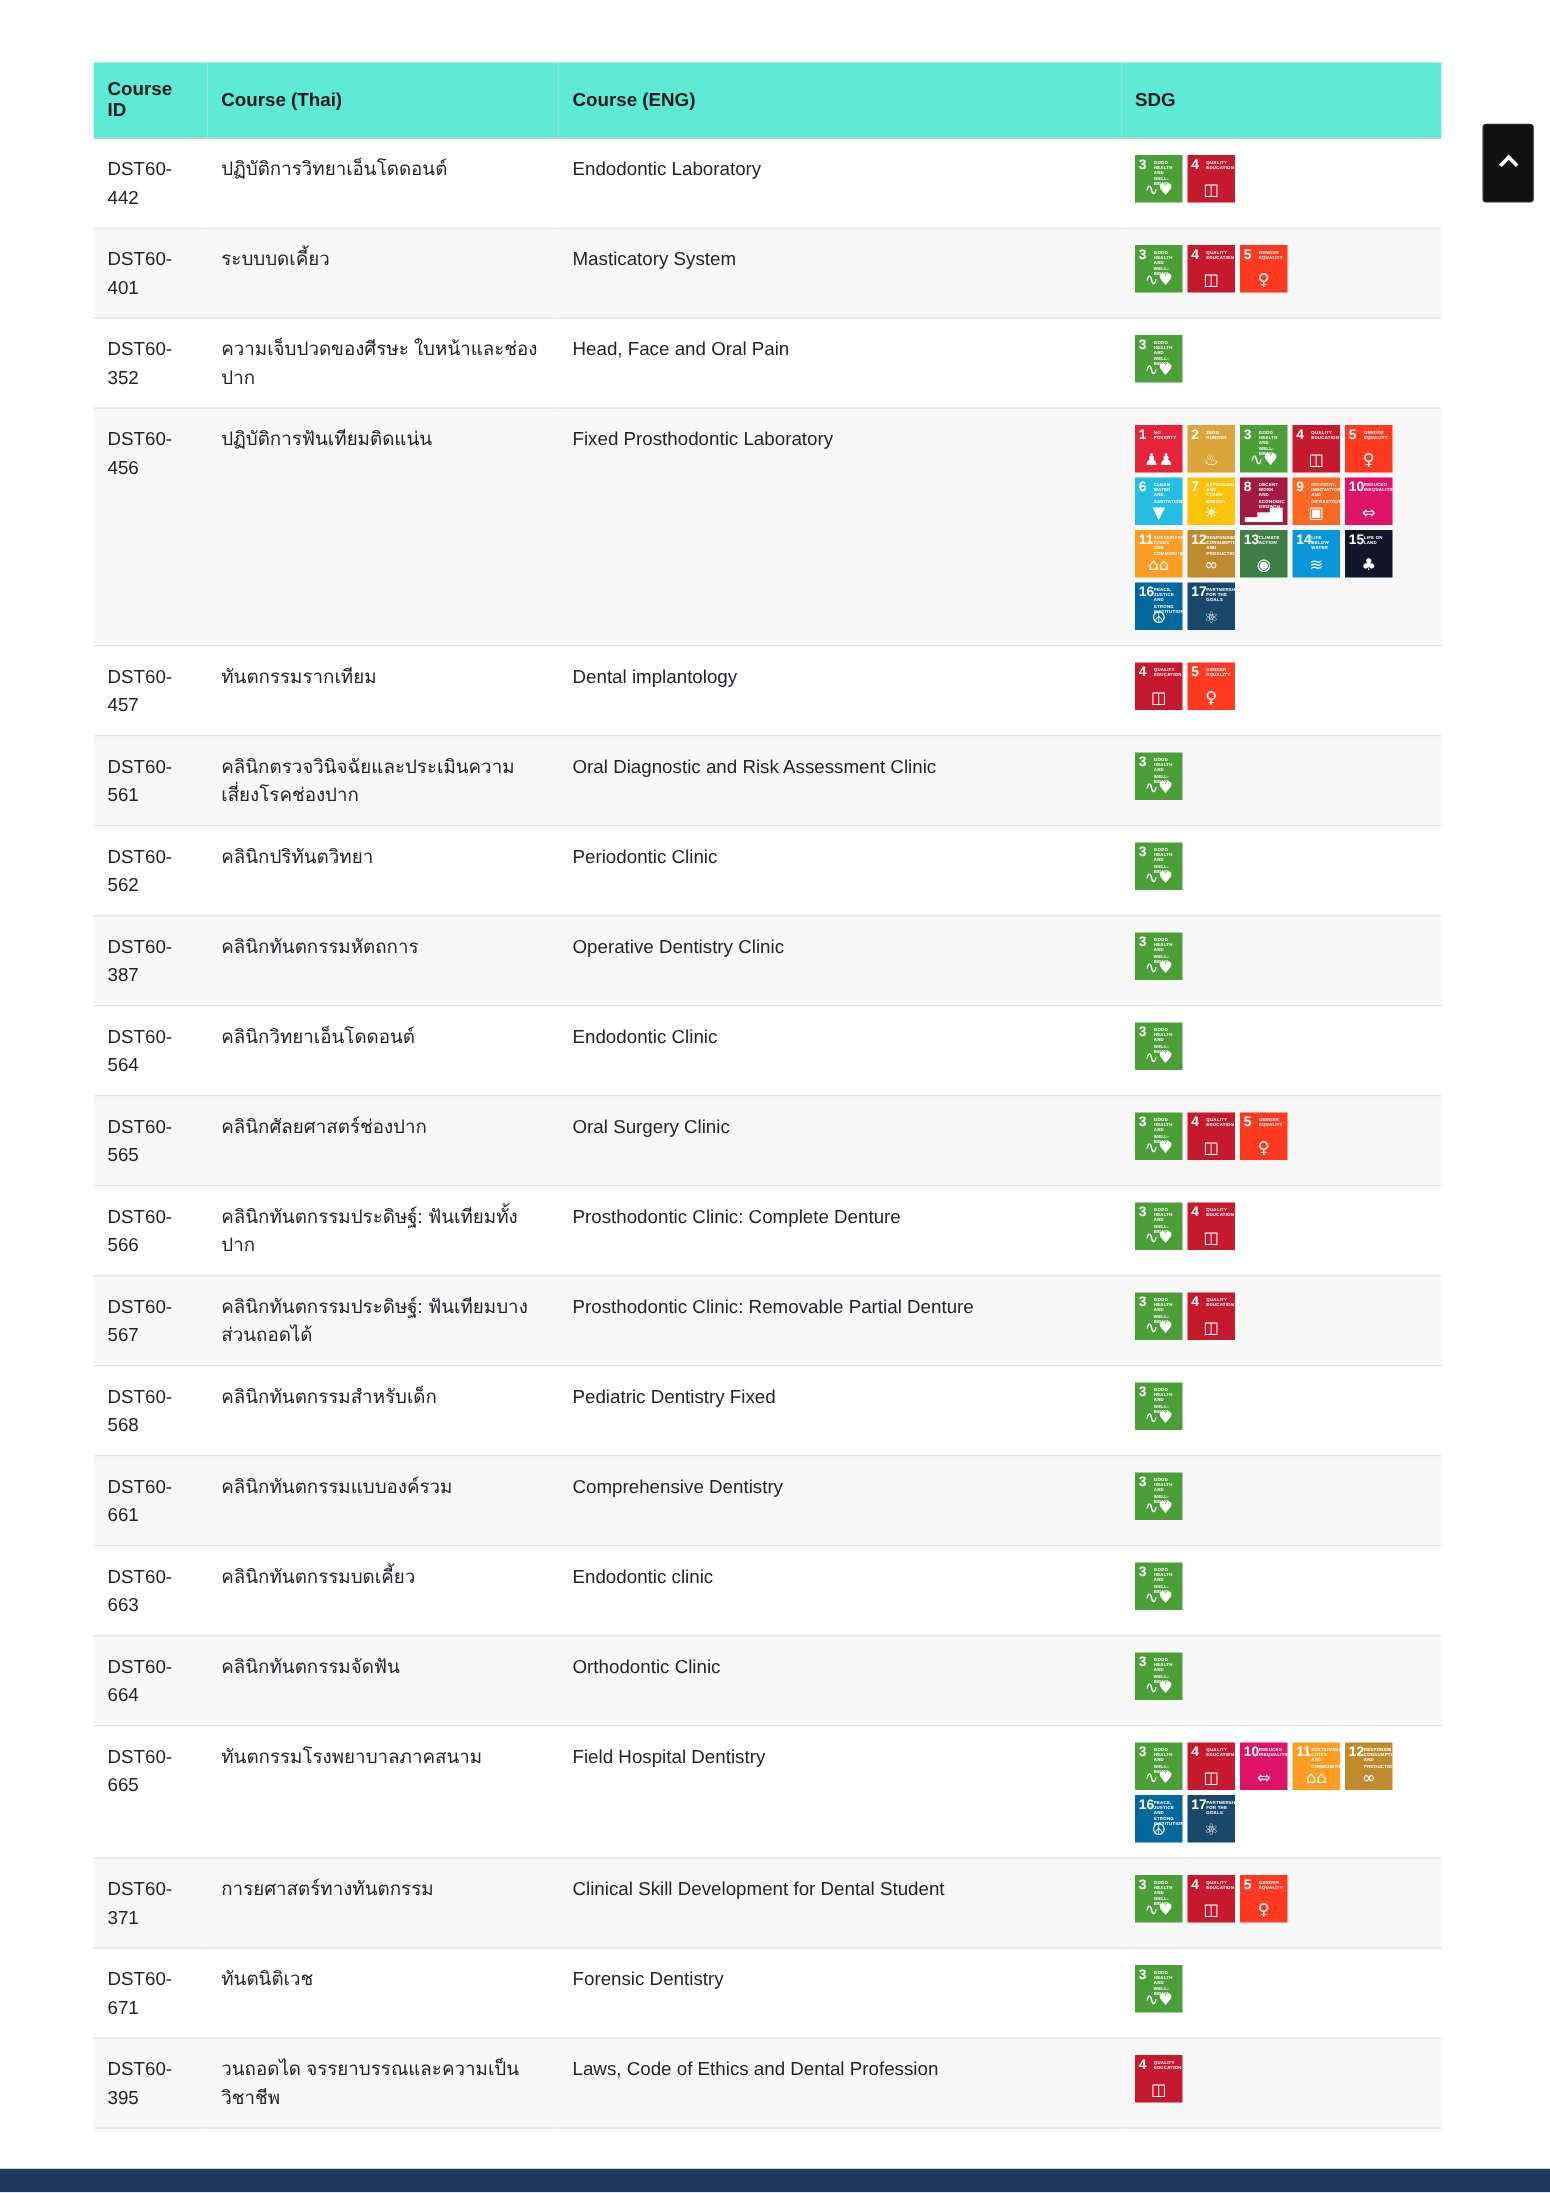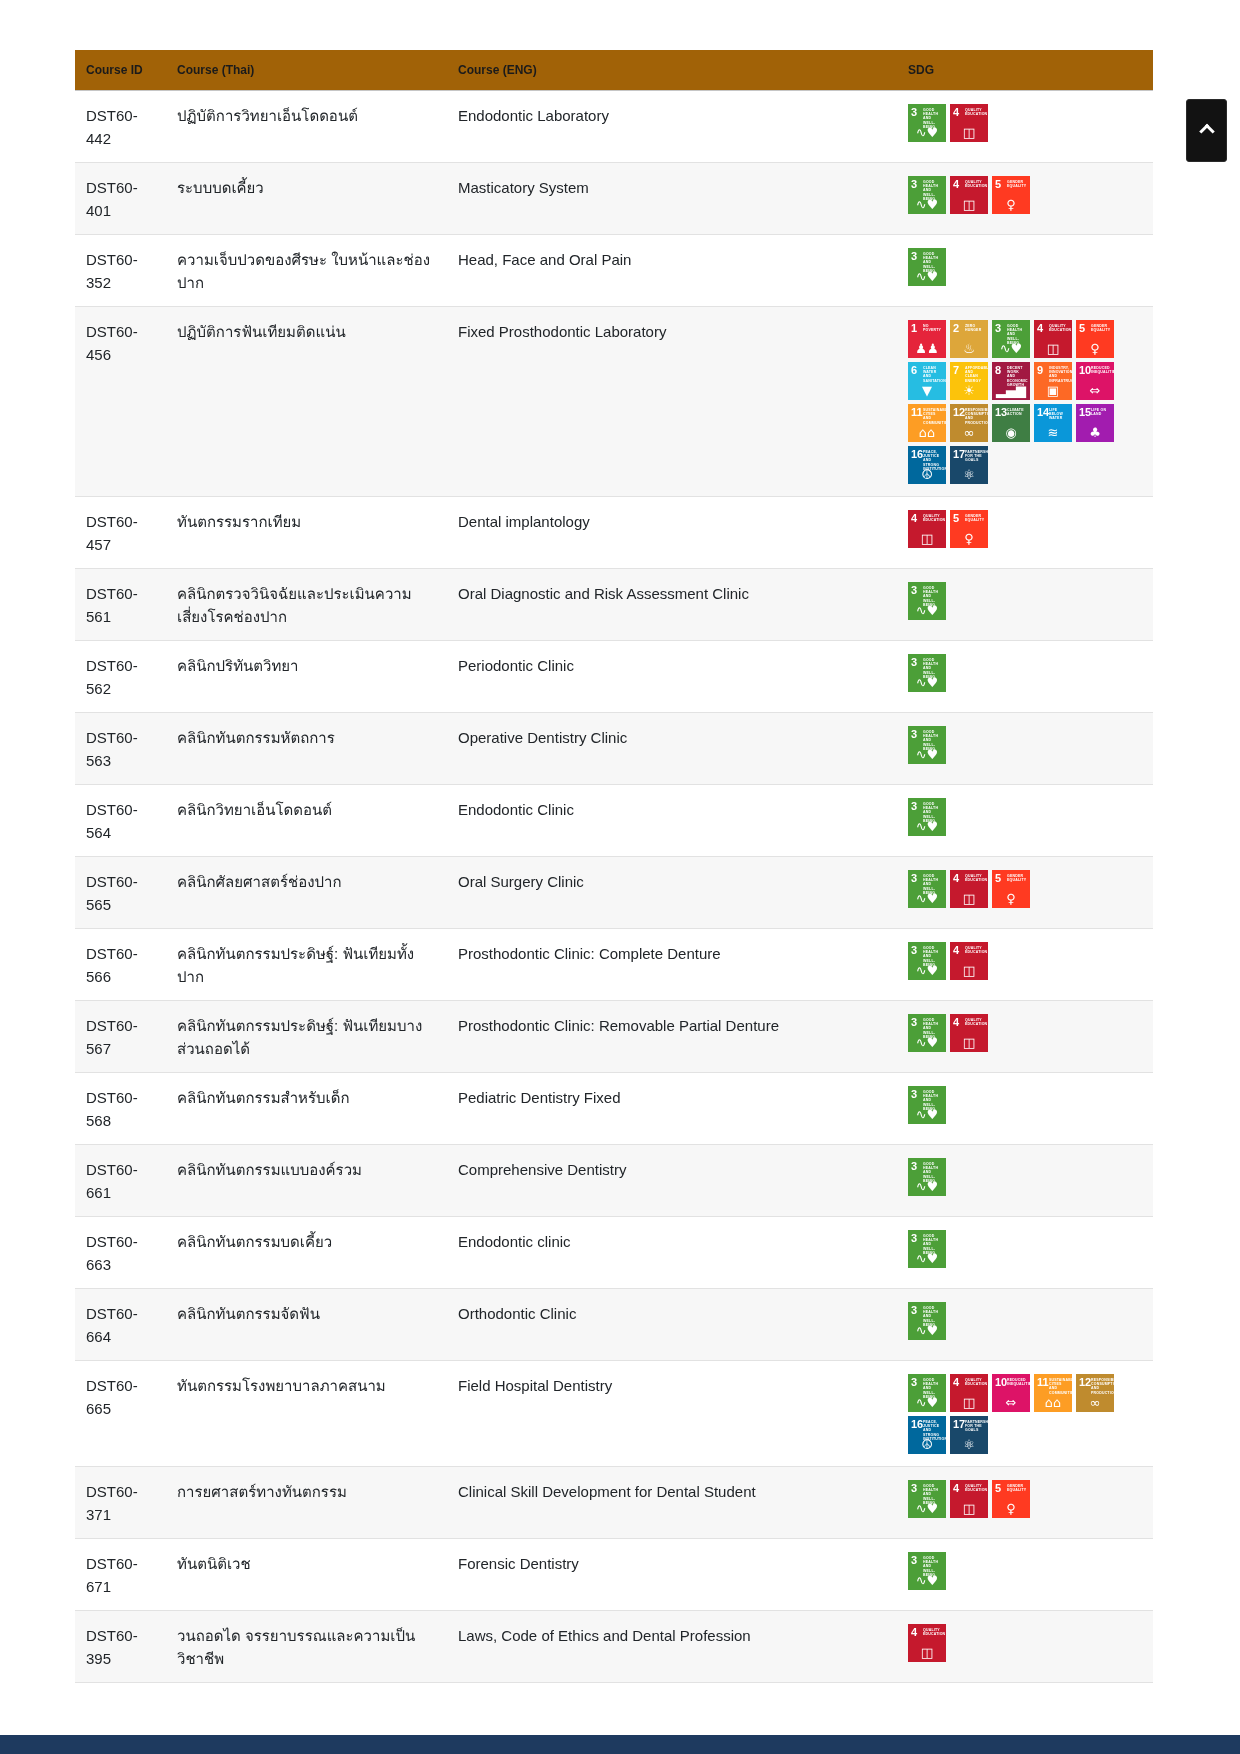--- a/index.html
+++ b/index.html
@@ -5,22 +5,22 @@
   * { box-sizing: border-box; margin: 0; padding: 0; }
   html, body { background: #ffffff; }
   body { font-family: "Liberation Sans", "DejaVu Sans", sans-serif; }
   .page { position: relative; width: 1240px; height: 1754px; background: #ffffff; overflow: hidden; }
 
   table.course-table {
     position: absolute; left: 75px; top: 50px; width: 1078px;
     border-collapse: collapse; table-layout: fixed;
   }
   thead th {
-    background: #a16207;
-    font-size: 12px; font-weight: bold; color: #1b1b1b;
+    background: #5eead4;
+    font-size: 15px; font-weight: bold; color: #1b1b1b;
     text-align: left; padding: 13px 10px 13px 11px;
     border-bottom: 1px solid #c6c6c6;
   }
   tbody td {
     vertical-align: top;
     font-size: 15px; line-height: 23px; color: #212529;
     padding: 13px 10px 12px 11px;
     border-bottom: 1px solid #e2e2e2;
   }
   tbody tr { min-height: 63px; }
@@ -215,21 +215,21 @@
               <div class="sdg-icon" style="background: rgb(63, 126, 68);">
                 <span class="sdg-num">13</span>
                 <span class="sdg-title">CLIMATE ACTION</span>
                 <span class="sdg-glyph">◉</span>
               </div>
               <div class="sdg-icon" style="background: rgb(10, 151, 217);">
                 <span class="sdg-num">14</span>
                 <span class="sdg-title">LIFE BELOW WATER</span>
                 <span class="sdg-glyph">≋</span>
               </div>
-              <div class="sdg-icon" style="background: #a21caf;">
+              <div class="sdg-icon" style="background: #0f172a;">
                 <span class="sdg-num">15</span>
                 <span class="sdg-title">LIFE ON LAND</span>
                 <span class="sdg-glyph">♣</span>
               </div>
               <div class="sdg-icon" style="background: rgb(0, 104, 157);">
                 <span class="sdg-num">16</span>
                 <span class="sdg-title">PEACE, JUSTICE AND STRONG INSTITUTIONS</span>
                 <span class="sdg-glyph">☮</span>
               </div>
               <div class="sdg-icon" style="background: rgb(25, 72, 106);">
@@ -285,21 +285,21 @@
               <div class="sdg-icon" style="background: rgb(76, 159, 56);">
                 <span class="sdg-num">3</span>
                 <span class="sdg-title">GOOD HEALTH AND WELL-BEING</span>
                 <span class="sdg-glyph">∿♥</span>
               </div>
             </div>
           </td>
     </tr>
 
     <tr>
-      <td class="id-cell">DST60-563</td>
+      <td class="id-cell">DST60-387</td>
       <td>คลินิกทันตกรรมหัตถการ</td>
       <td>Operative Dentistry Clinic</td>
       <td>
             <div class="sdg-wrap">
               <div class="sdg-icon" style="background: rgb(76, 159, 56);">
                 <span class="sdg-num">3</span>
                 <span class="sdg-title">GOOD HEALTH AND WELL-BEING</span>
                 <span class="sdg-glyph">∿♥</span>
               </div>
             </div>

